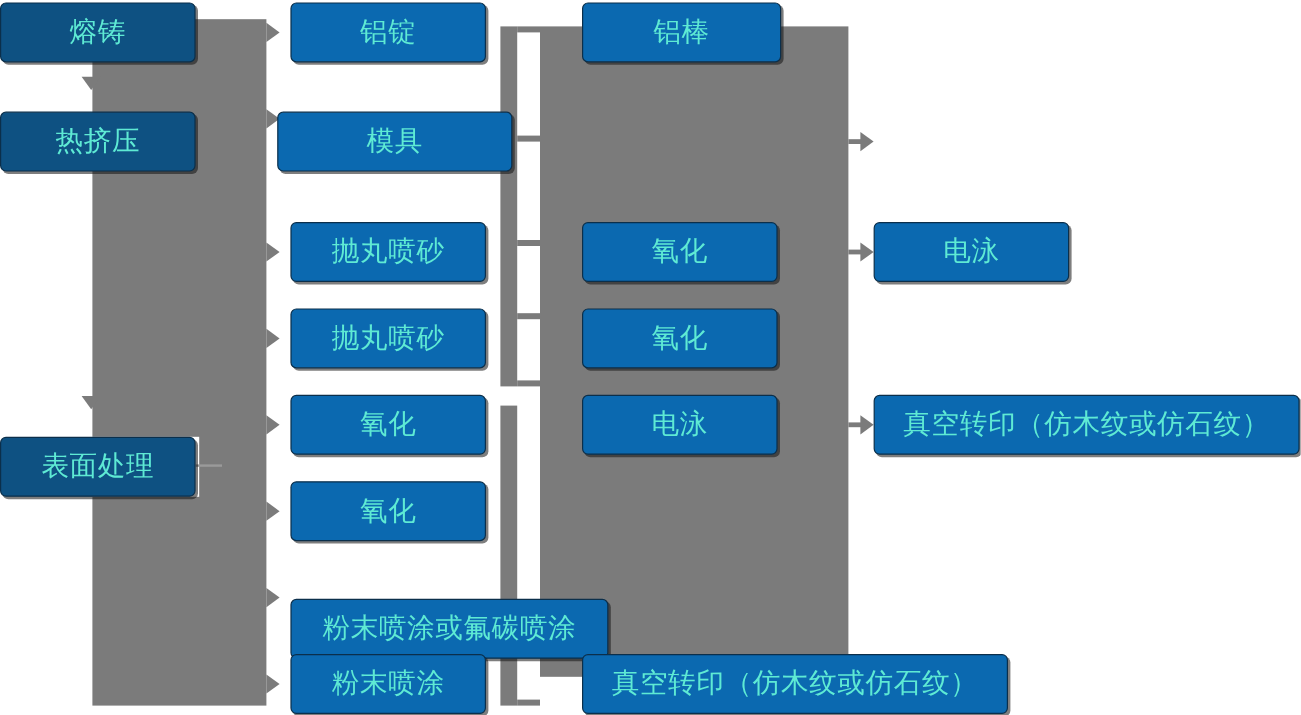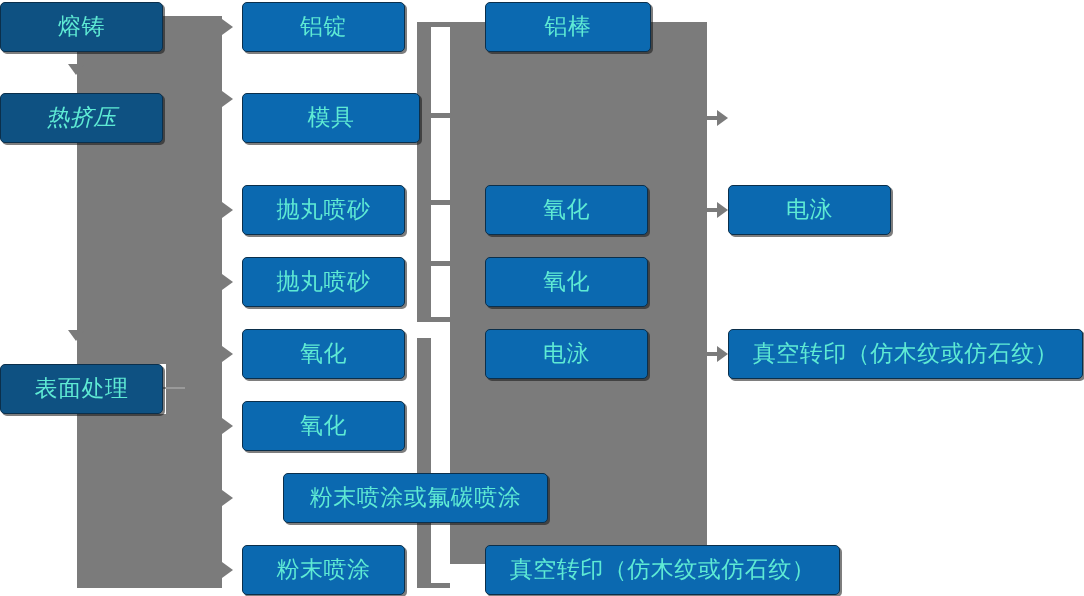--- a/index.html
+++ b/index.html
@@ -140,46 +140,46 @@
     <div class="head"></div>
   </div>
   <div class="conn-arrow" style="left:707px; top:346px; width:21px;">
     <div class="stem" style="width:12px;"></div>
     <div class="head"></div>
   </div>
 
   <div class="node dark" style="left:0px; top:2px; width:163px; height:50px;">
     <span>熔铸</span>
   </div>
-  <div class="node dark" style="left:0px; top:93px; width:163px; height:50px;font-style:italic;">
+  <div class="node dark" style="left:0px; top:93px; width:163px; height:50px;">
     <span>热挤压</span>
   </div>
   <div class="node dark" style="left:0px; top:364px; width:163px; height:50px;text-align:right;">
     <span>表面处理</span>
   </div>
 
   <div class="node light" style="left:242px; top:2px; width:163px; height:50px;">
     <span>铝锭</span>
   </div>
-  <div class="node light" style="left:242px; top:93px; width:178px; height:50px;">
+  <div class="node light" style="left:231px; top:93px; width:196px; height:50px;">
     <span>模具</span>
   </div>
   <div class="node light" style="left:242px; top:185px; width:163px; height:50px;">
     <span>抛丸喷砂</span>
   </div>
   <div class="node light" style="left:242px; top:257px; width:163px; height:50px;">
     <span>抛丸喷砂</span>
   </div>
   <div class="node light" style="left:242px; top:329px; width:163px; height:50px;">
     <span>氧化</span>
   </div>
   <div class="node light" style="left:242px; top:401px; width:163px; height:50px;">
     <span>氧化</span>
   </div>
-  <div class="node light" style="left:242px; top:473px; width:265px; height:50px;margin-left:41px;">
+  <div class="node light" style="left:242px; top:499px; width:265px; height:50px;">
     <span>粉末喷涂或氟碳喷涂</span>
   </div>
   <div class="node light" style="left:242px; top:545px; width:163px; height:50px;">
     <span>粉末喷涂</span>
   </div>
 
   <div class="node light" style="left:485px; top:2px; width:166px; height:50px;">
     <span>铝棒</span>
   </div>
   <div class="node light" style="left:485px; top:185px; width:163px; height:50px;">

